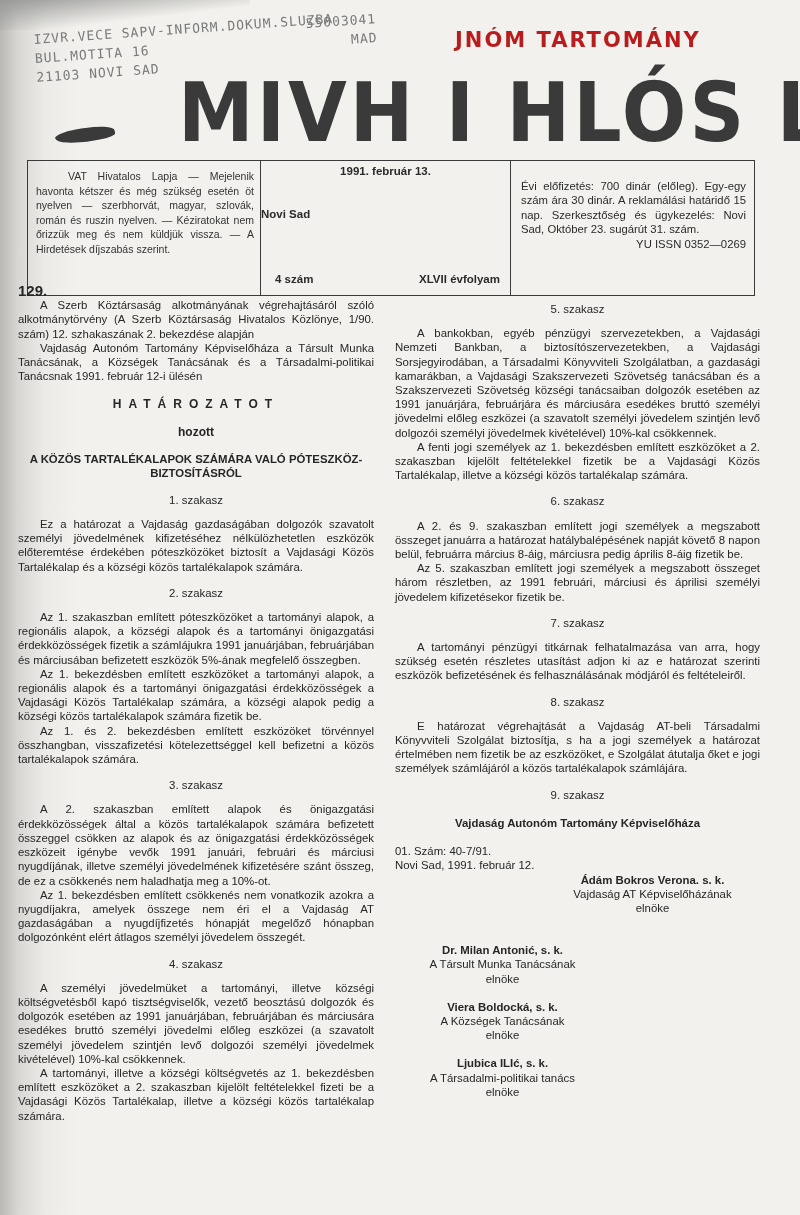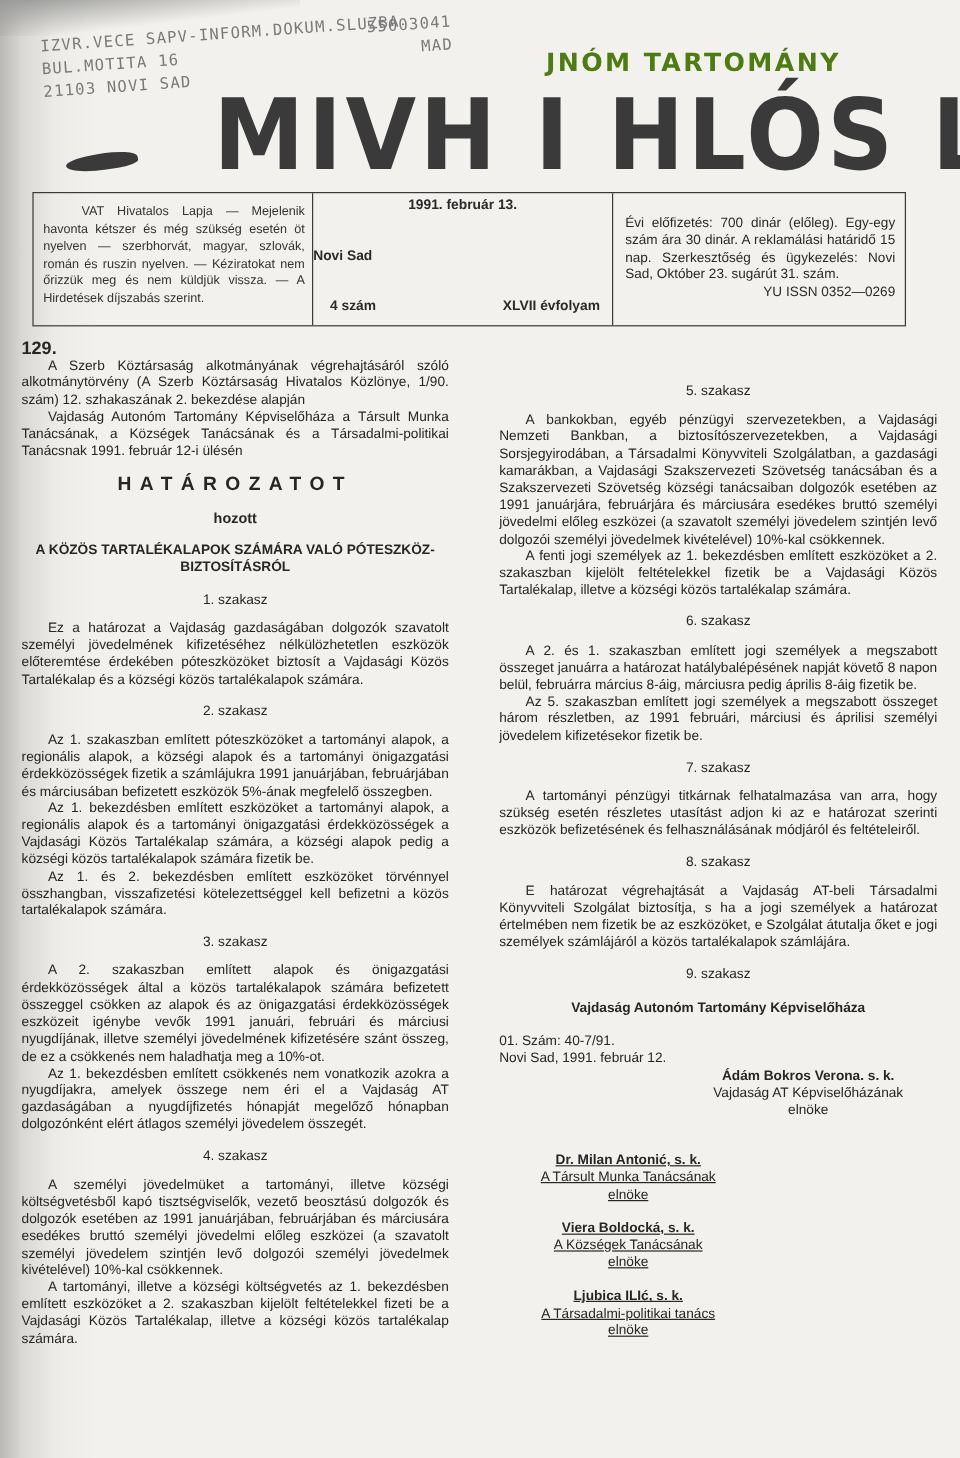--- a/index.html
+++ b/index.html
@@ -20,69 +20,69 @@
   }
   .stamp {
     position: absolute; font-family: "DejaVu Sans Mono", monospace;
     font-size: 13px; color: #7a7a7a; letter-spacing: 1px;
     transform: rotate(-4deg); transform-origin: left top;
     white-space: pre; line-height: 19px;
   }
   .stamp-left { left: 33px; top: 30px; }
   .stamp-right { left: 305px; top: 14px; text-align: right; }
   .banner-sub {
-    position: absolute; left: 455px; top: 40px;
+    position: absolute; left: 455px; top: 28px;
     font-family: "DejaVu Sans", sans-serif; font-weight: bold;
-    font-size: 21px; letter-spacing: 2px; color: #4d7c0f;
+    font-size: 21px; letter-spacing: 2px; color: #b91c1c;
   }
   .banner-title {
     position: absolute; left: 178px; top: 64px; width: 600px; height: 90px;
     display: flex; align-items: flex-end;
   }
   .banner-title span.ttl {
     font-family: "DejaVu Sans", sans-serif; font-weight: bold;
     font-size: 76px; line-height: 76px; letter-spacing: 3px;
     color: #3a3a3a; transform: scaleY(1.08); transform-origin: bottom;
     white-space: nowrap;
   }
   .pen-mark {
     position: absolute; left: 55px; top: 128px; width: 60px; height: 14px;
     background: #3a3a3a; transform: rotate(-10deg); border-radius: 40% 60% 30% 70%;
   }
   .header-box {
-    position: absolute; left: 27px; top: 160px; width: 728px; height: 112px;
+    position: absolute; left: 27px; top: 160px; width: 728px; height: 136px;
     border: 1.5px solid #3a3a3a; display: flex; box-sizing: border-box;
   }
   .hb-left { width: 233px; border-right: 1.5px solid #3a3a3a; padding: 8px 6px 4px 8px;
     font-size: 10.5px; line-height: 14.6px; text-align: justify; box-sizing: border-box; color:#333; }
   .hb-left p { margin: 0; text-indent: 32px; }
   .hb-mid { width: 250px; border-right: 1.5px solid #3a3a3a; position: relative; box-sizing: border-box; }
   .hb-mid .date { position: absolute; top: 4px; width: 100%; text-align: center; font-weight: bold; font-size: 11.5px; }
   .hb-mid .place { position: absolute; top: 47px; width: 100%; text-align: left; font-weight: bold; font-size: 11.5px; }
   .hb-mid .issue { position: absolute; bottom: 10px; left: 14px; font-weight: bold; font-size: 11.5px; }
   .hb-mid .volume { position: absolute; bottom: 10px; right: 10px; font-weight: bold; font-size: 11.5px; }
   .hb-right { flex: 1; padding: 18px 8px 4px 10px; font-size: 11.3px; line-height: 14.3px; text-align: justify; box-sizing: border-box; }
   .hb-right .issn { text-align: right; margin-top: 1px; }
   .hb-right p { margin: 0; }
 
   .col { position: absolute; font-size: 11.4px; line-height: 14.2px; color: #262626; text-align: justify; }
   .col-left { left: 18px; top: 284px; width: 356px; }
-  .col-right { left: 416px; top: 300px; width: 365px; margin-top: 17px; }
+  .col-right { left: 395px; top: 300px; width: 365px; }
   .col p { margin: 0; text-indent: 22px; }
   .num { font-weight: bold; font-size: 15px; margin: 2px 0 14px -2px; text-indent: 0 !important; }
   .sec { text-align: center; margin: 12px 0 10px; font-size: 11.4px; }
-  .decree-head { text-align: center; font-weight: bold; letter-spacing: 7px; font-size: 16px; margin: 14px 0 8px; }
+  .decree-head { text-align: center; font-weight: bold; letter-spacing: 7px; font-size: 12px; margin: 14px 0 8px; }
   .hozott { text-align: center; font-weight: bold; font-size: 12px; margin: 13px 0; }
   .title { text-align: center; font-weight: bold; font-size: 11.4px; line-height: 14.5px; margin: 0 0 8px; }
   .sig-org { text-align: center; font-weight: bold; margin: 14px 0 14px; }
   .sig-ref { text-indent: 0 !important; margin: 0; }
   .sig { text-align: center; margin-top: 14px; line-height: 14.2px; }
   .sig .name { font-weight: bold; text-align: center; }
   .sig-first { margin-left: 150px; margin-top: 0; }
-  .sig-indent { margin-right: 150px; text-decoration: underline; }
+  .sig-indent { margin-right: 150px; }
 </style>
 </head>
 <body>
 
 <div class="page-shade"></div>
 <div class="topshade"></div>
 
 <div class="stamp stamp-left"><div>IZVR.VECE SAPV-INFORM.DOKUM.SLUZBA</div><div>BUL.MOTITA 16</div><div>21103 NOVI SAD</div></div>
 <div class="stamp stamp-right"><div>55003041</div><div>MAD</div></div>
 
@@ -132,21 +132,21 @@
   <p>A személyi jövedelmüket a tartományi, illetve községi költségvetésből kapó tisztségviselők, vezető beosztású dolgozók és dolgozók esetében az 1991 januárjában, februárjában és márciusára esedékes bruttó személyi jövedelmi előleg eszközei (a szavatolt személyi jövedelem szintjén levő dolgozói személyi jövedelmek kivételével) 10%-kal csökkennek.</p>
   <p>A tartományi, illetve a községi költségvetés az 1. bekezdésben említett eszközöket a 2. szakaszban kijelölt feltételekkel fizeti be a Vajdasági Közös Tartalékalap, illetve a községi közös tartalékalap számára.</p>
 </div>
 
 <div class="col col-right">
   <div class="sec" style="margin-top:2px">5. szakasz</div>
   <p>A bankokban, egyéb pénzügyi szervezetekben, a Vajdasági Nemzeti Bankban, a biztosítószervezetekben, a Vajdasági Sorsjegyirodában, a Társadalmi Könyvviteli Szolgálatban, a gazdasági kamarákban, a Vajdasági Szakszervezeti Szövetség tanácsában és a Szakszervezeti Szövetség községi tanácsaiban dolgozók esetében az 1991 januárjára, februárjára és márciusára esedékes bruttó személyi jövedelmi előleg eszközei (a szavatolt személyi jövedelem szintjén levő dolgozói személyi jövedelmek kivételével) 10%-kal csökkennek.</p>
   <p>A fenti jogi személyek az 1. bekezdésben említett eszközöket a 2. szakaszban kijelölt feltételekkel fizetik be a Vajdasági Közös Tartalékalap, illetve a községi közös tartalékalap számára.</p>
 
   <div class="sec">6. szakasz</div>
-  <p>A 2. és 1. szakaszban említett jogi személyek a megszabott összeget januárra a határozat hatálybalépésének napját követő 8 napon belül, februárra március 8-áig, márciusra pedig április 8-áig fizetik be.</p>
+  <p>A 2. és 9. szakaszban említett jogi személyek a megszabott összeget januárra a határozat hatálybalépésének napját követő 8 napon belül, februárra március 8-áig, márciusra pedig április 8-áig fizetik be.</p>
   <p>Az 5. szakaszban említett jogi személyek a megszabott összeget három részletben, az 1991 februári, márciusi és áprilisi személyi jövedelem kifizetésekor fizetik be.</p>
 
   <div class="sec">7. szakasz</div>
   <p>A tartományi pénzügyi titkárnak felhatalmazása van arra, hogy szükség esetén részletes utasítást adjon ki az e határozat szerinti eszközök befizetésének és felhasználásának módjáról és feltételeiről.</p>
 
   <div class="sec">8. szakasz</div>
   <p>E határozat végrehajtását a Vajdaság AT-beli Társadalmi Könyvviteli Szolgálat biztosítja, s ha a jogi személyek a határozat értelmében nem fizetik be az eszközöket, e Szolgálat átutalja őket e jogi személyek számlájáról a közös tartalékalapok számlájára.</p>
 
   <div class="sec">9. szakasz</div>
 

